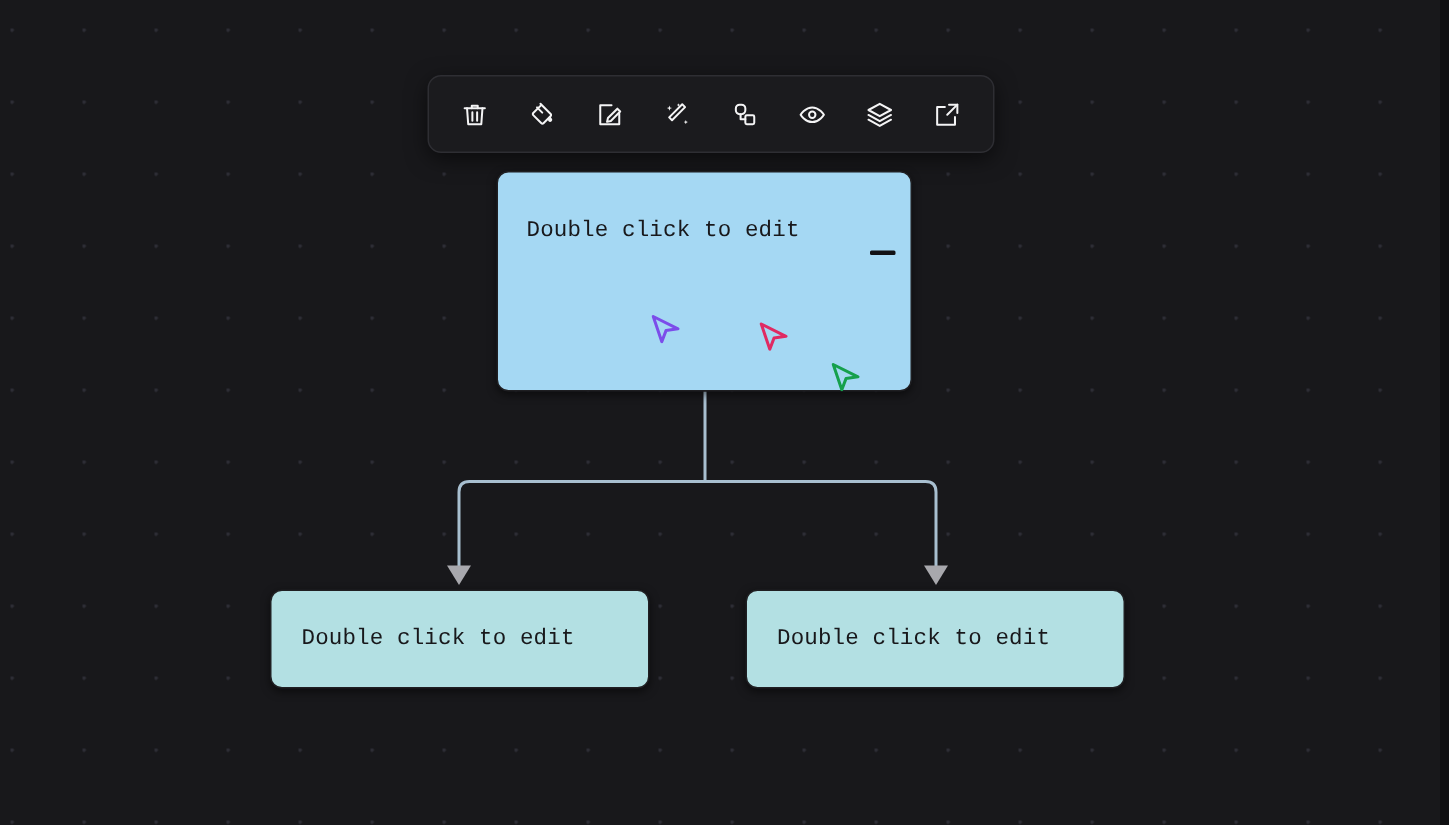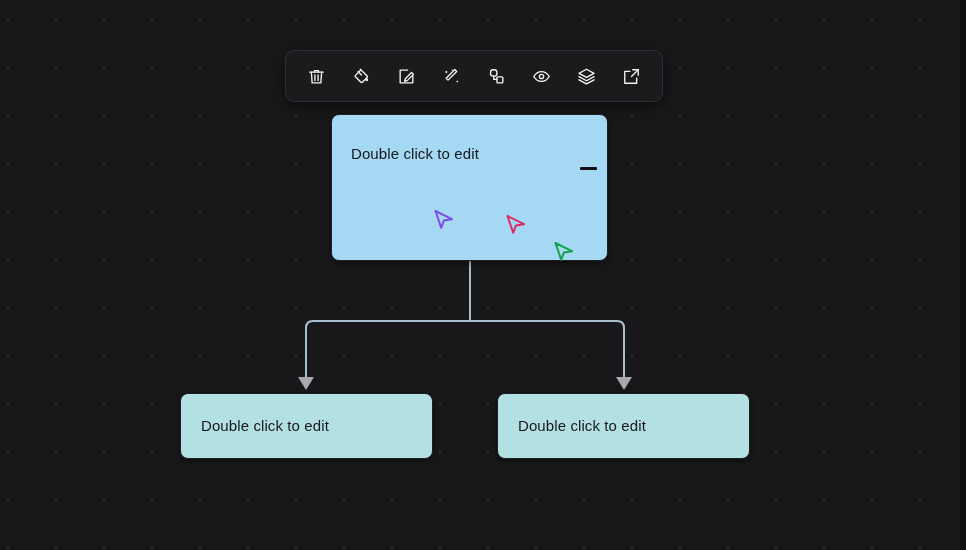--- a/index.html
+++ b/index.html
@@ -13,20 +13,21 @@
   #canvas {
     position: relative;
     width: 960px;
     height: 550px;
     overflow: hidden;
     background-color: #18181b;
     background-image:
       radial-gradient(circle at 1px 1px, #2d2d35 1.3px, transparent 1.4px);
     background-size: 48px 48px;
     background-position: 7px 19px;
+    font-family: Liberation Mono, monospace;
   }
 
   
   #edges {
     position: absolute;
     left: 0; top: 0;
     width: 966px;
     height: 550px;
     pointer-events: none;
   }

